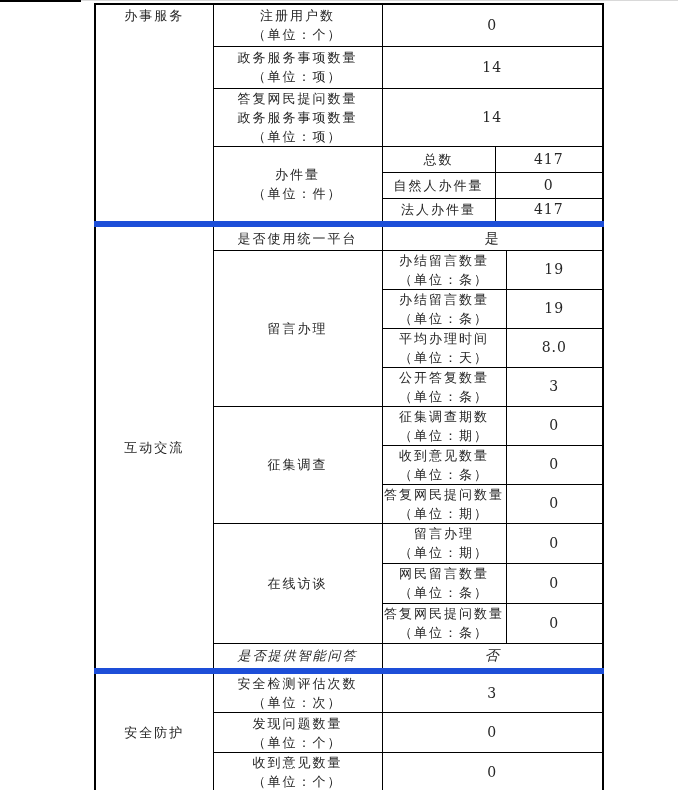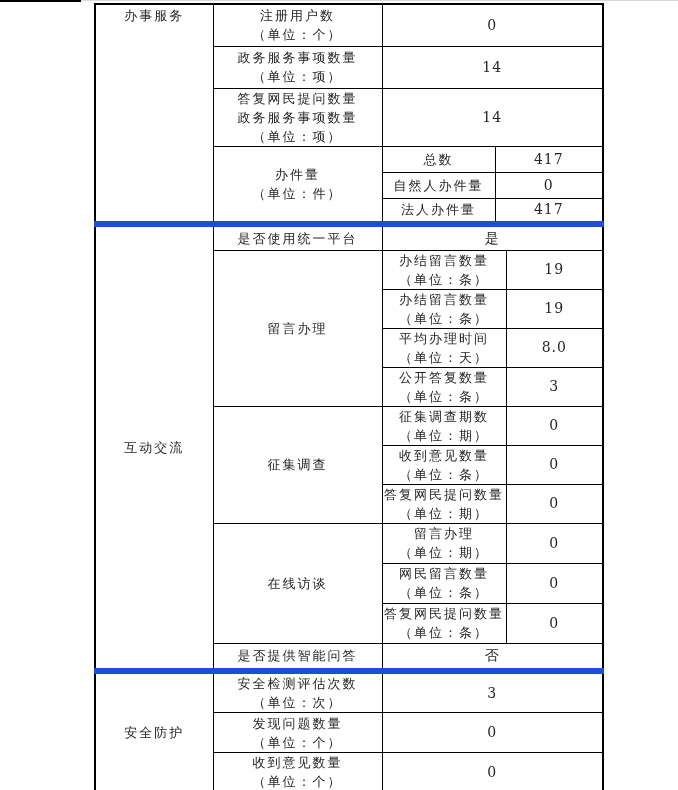--- a/index.html
+++ b/index.html
@@ -54,21 +54,21 @@
   td.sec-top {
     vertical-align: top;
     padding-top: 1px;
   }
   tr.sep td { border-top: 6px solid #1d4ed8; }
   tr.h42 { height: 42px; }
   tr.h55 { height: 55px; }
   tr.h26 { height: 26px; }
   tr.h39 { height: 39px; }
   tr.h40 { height: 40px; }
-  tr.h28 { height: 28px; }
+  tr.h28 { height: 28px; font-style: italic; }
 </style>
 </head>
 <body>
 
 <div class="top-gray-line"></div>
 <div class="top-black-segment"></div>
 
 <table class="report">
   <colgroup>
     <col style="width:118px">

